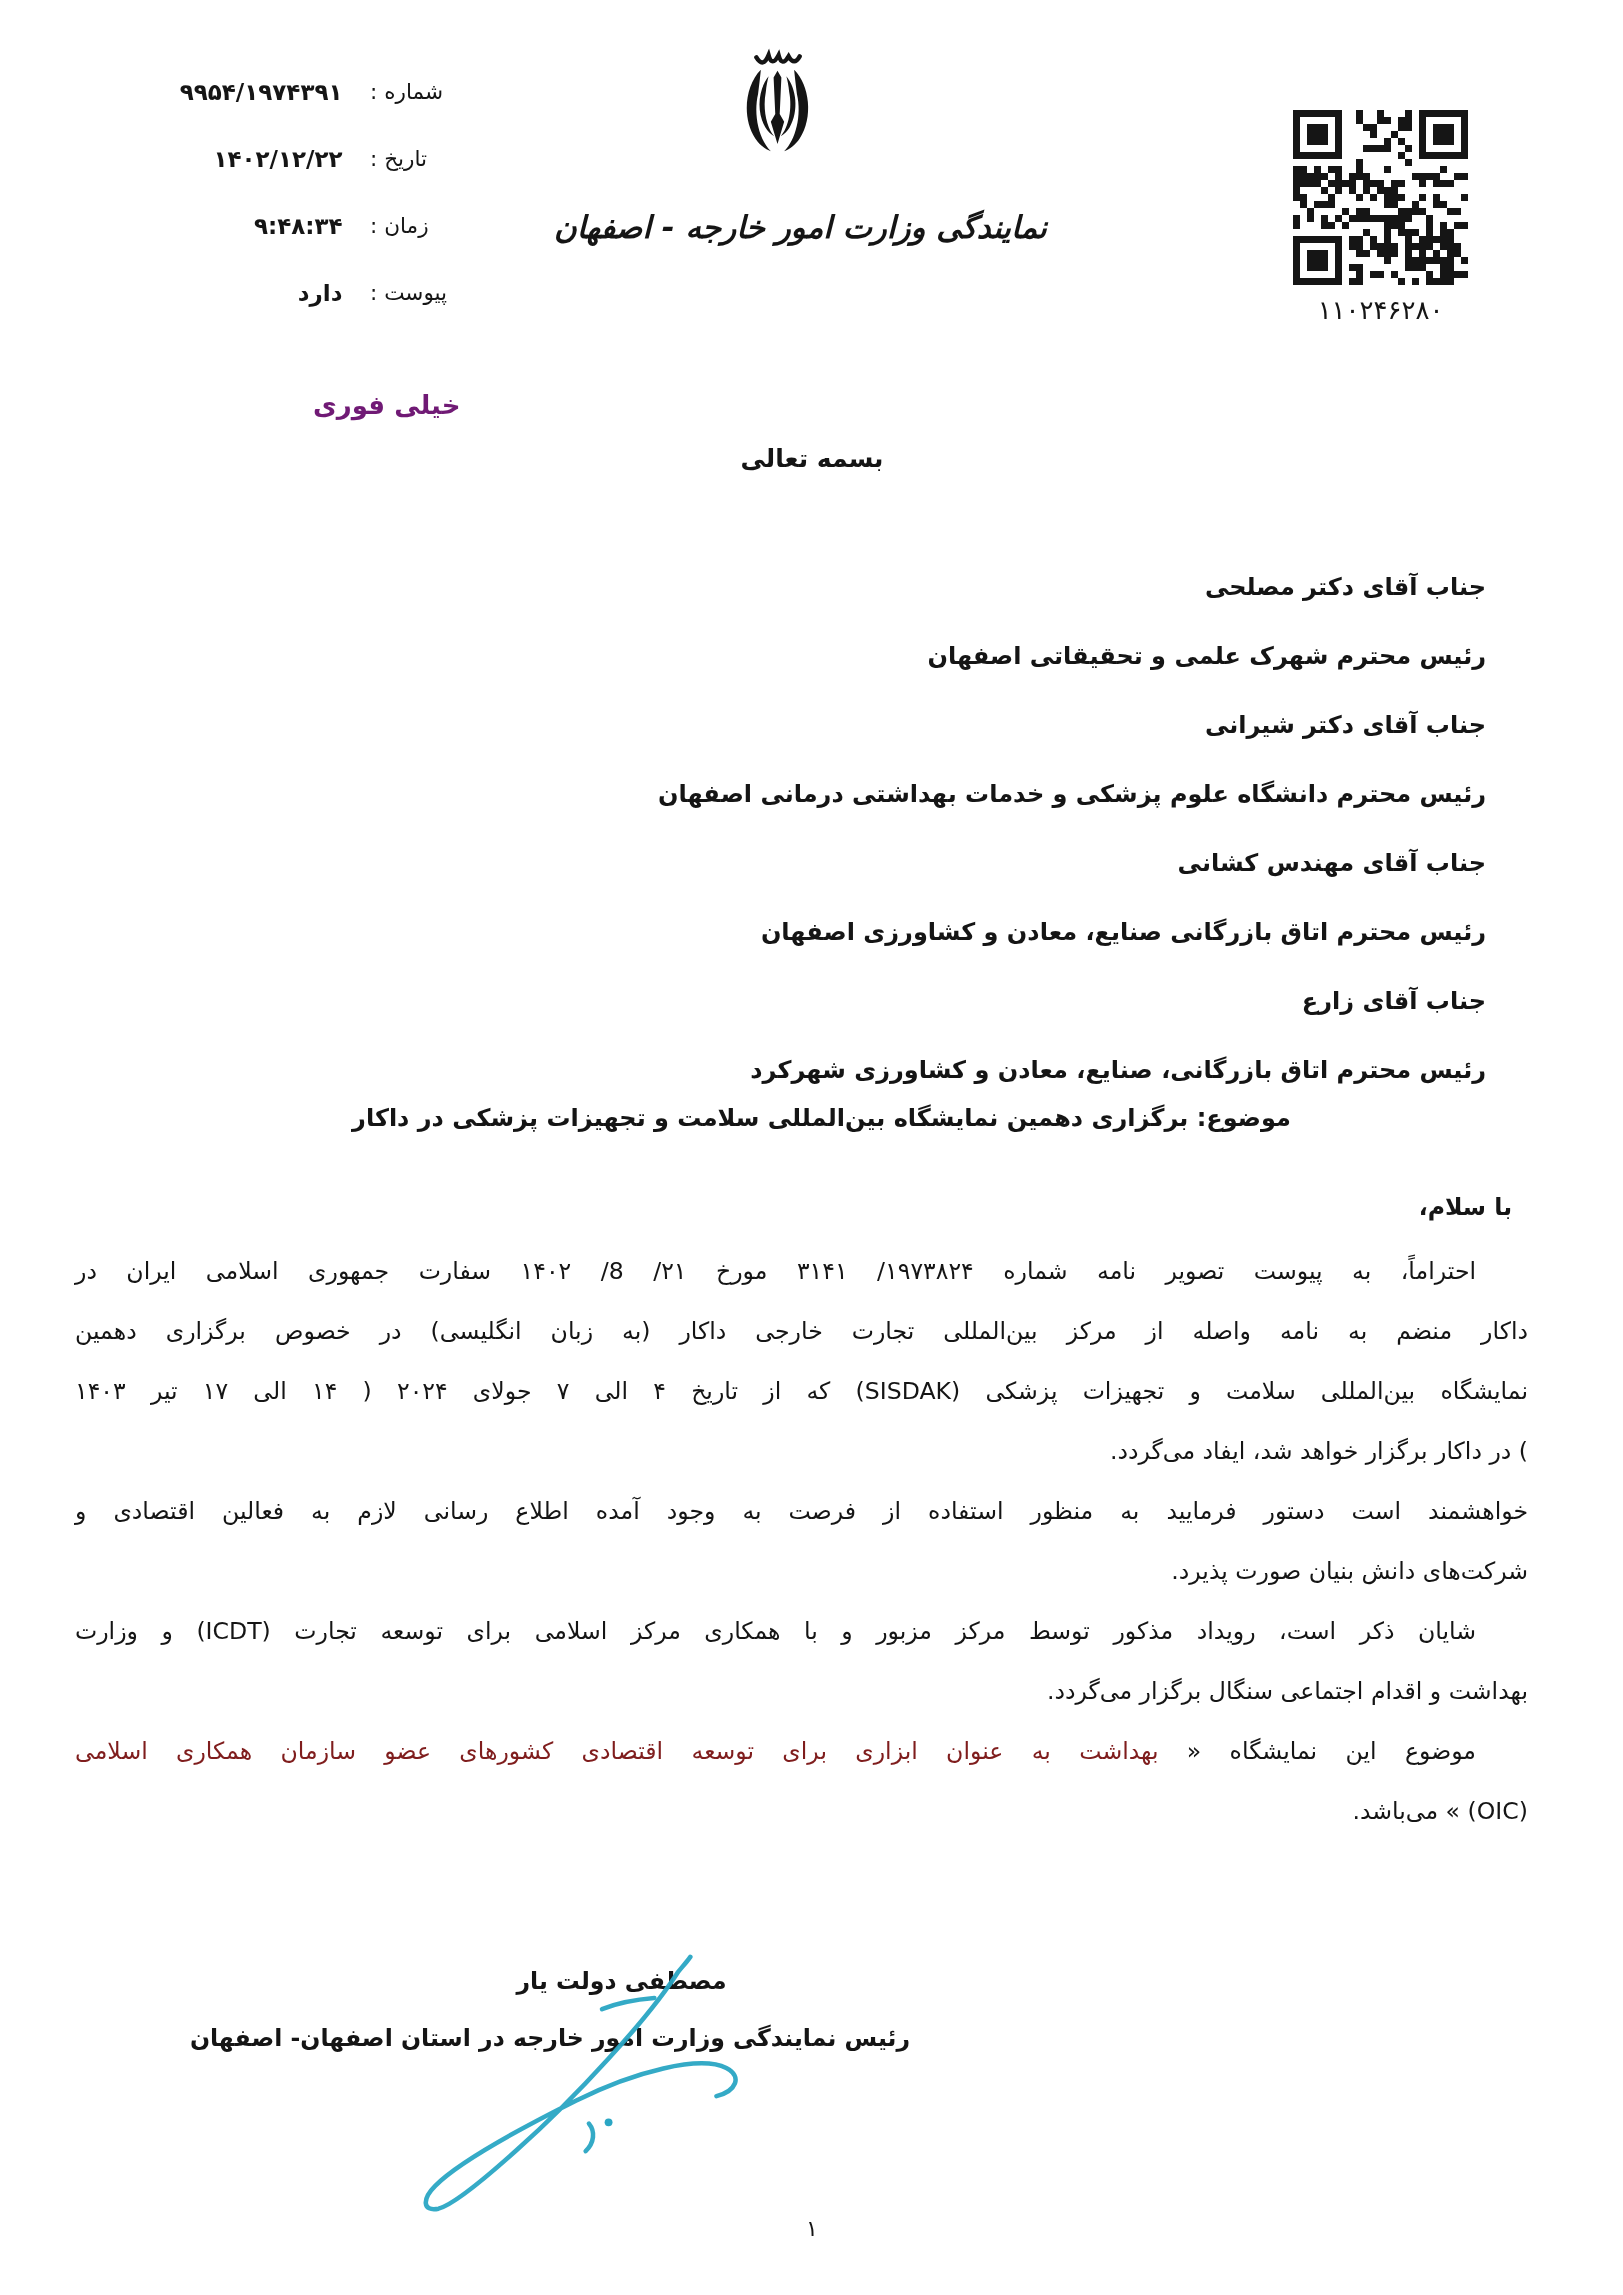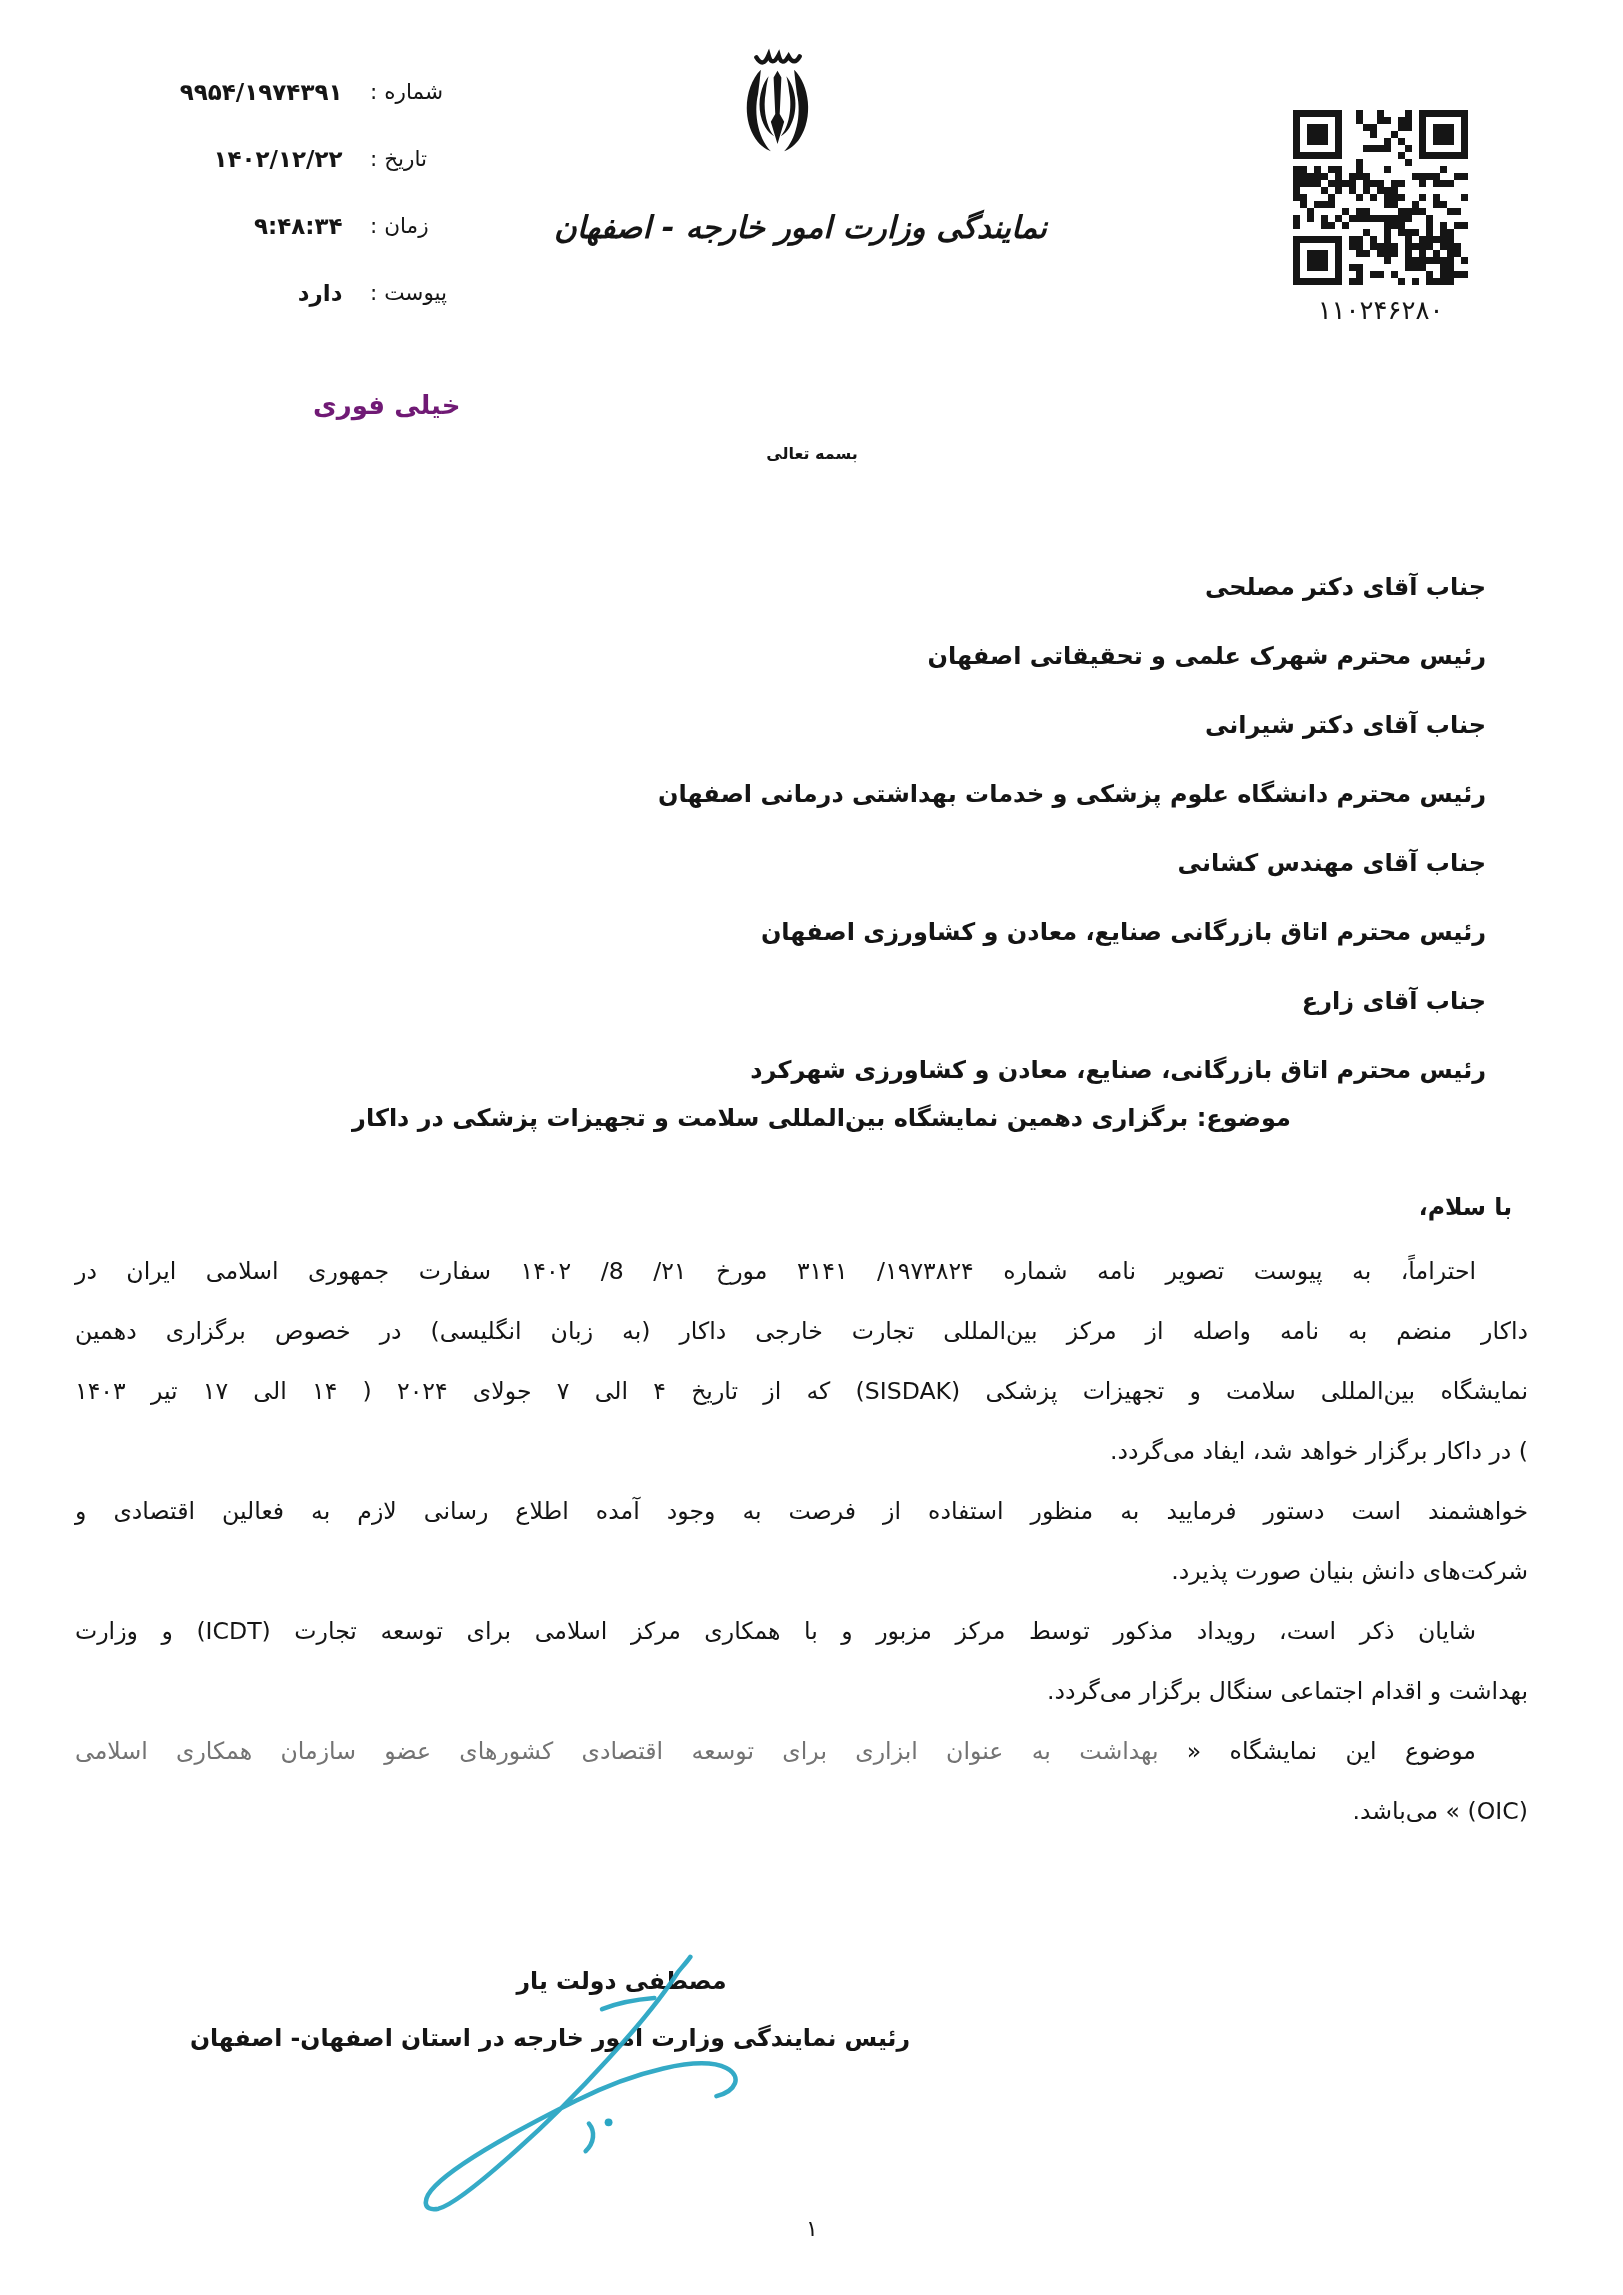--- a/index.html
+++ b/index.html
@@ -34,21 +34,21 @@
     position:absolute;left:1293px;top:295px;width:175px;
     text-align:center;font-size:26px;letter-spacing:3.3px;direction:ltr;
   }
   
   .urgent{
     position:absolute;left:313px;top:390px;
     font-size:26px;font-weight:bold;color:#701a75;direction:rtl;white-space:nowrap;
   }
   .basmala{
     position:absolute;left:0;top:444px;width:1624px;
-    text-align:center;font-size:16px;font-weight:bold;direction:rtl;
+    text-align:center;font-size:25px;font-weight:bold;direction:rtl;
   }
   
   .recipients{
     position:absolute;right:138px;top:553px;left:196px;
     direction:rtl;text-align:right;
   }
   .recipient-line{height:69px;line-height:69px;font-size:24px;font-weight:bold;white-space:nowrap;}
   
   .subject{
     position:absolute;right:112px;top:1104px;left:131px;
@@ -61,21 +61,21 @@
   }
   
   .body-block{
     position:absolute;left:75px;top:1241px;width:1453px;
     direction:rtl;font-size:23.6px;
   }
   .bline{height:60px;line-height:60px;}
   .just{text-align:justify;text-align-last:justify;-moz-text-align-last:justify;}
   .right{text-align:right;}
   .indent{padding-right:52px;}
-  .red{color:#737373;}
+  .red{color:#7f1d1d;}
   
   .sig-name{
     position:absolute;left:425px;top:1967px;width:393px;
     direction:rtl;text-align:center;font-size:23.6px;font-weight:bold;white-space:nowrap;
   }
   .sig-title{
     position:absolute;left:190px;top:2024px;width:720px;
     direction:rtl;text-align:center;font-size:23.6px;font-weight:bold;white-space:nowrap;
   }
   .sig-scribble{position:absolute;left:360px;top:1947px;width:471px;height:281px;pointer-events:none;}

